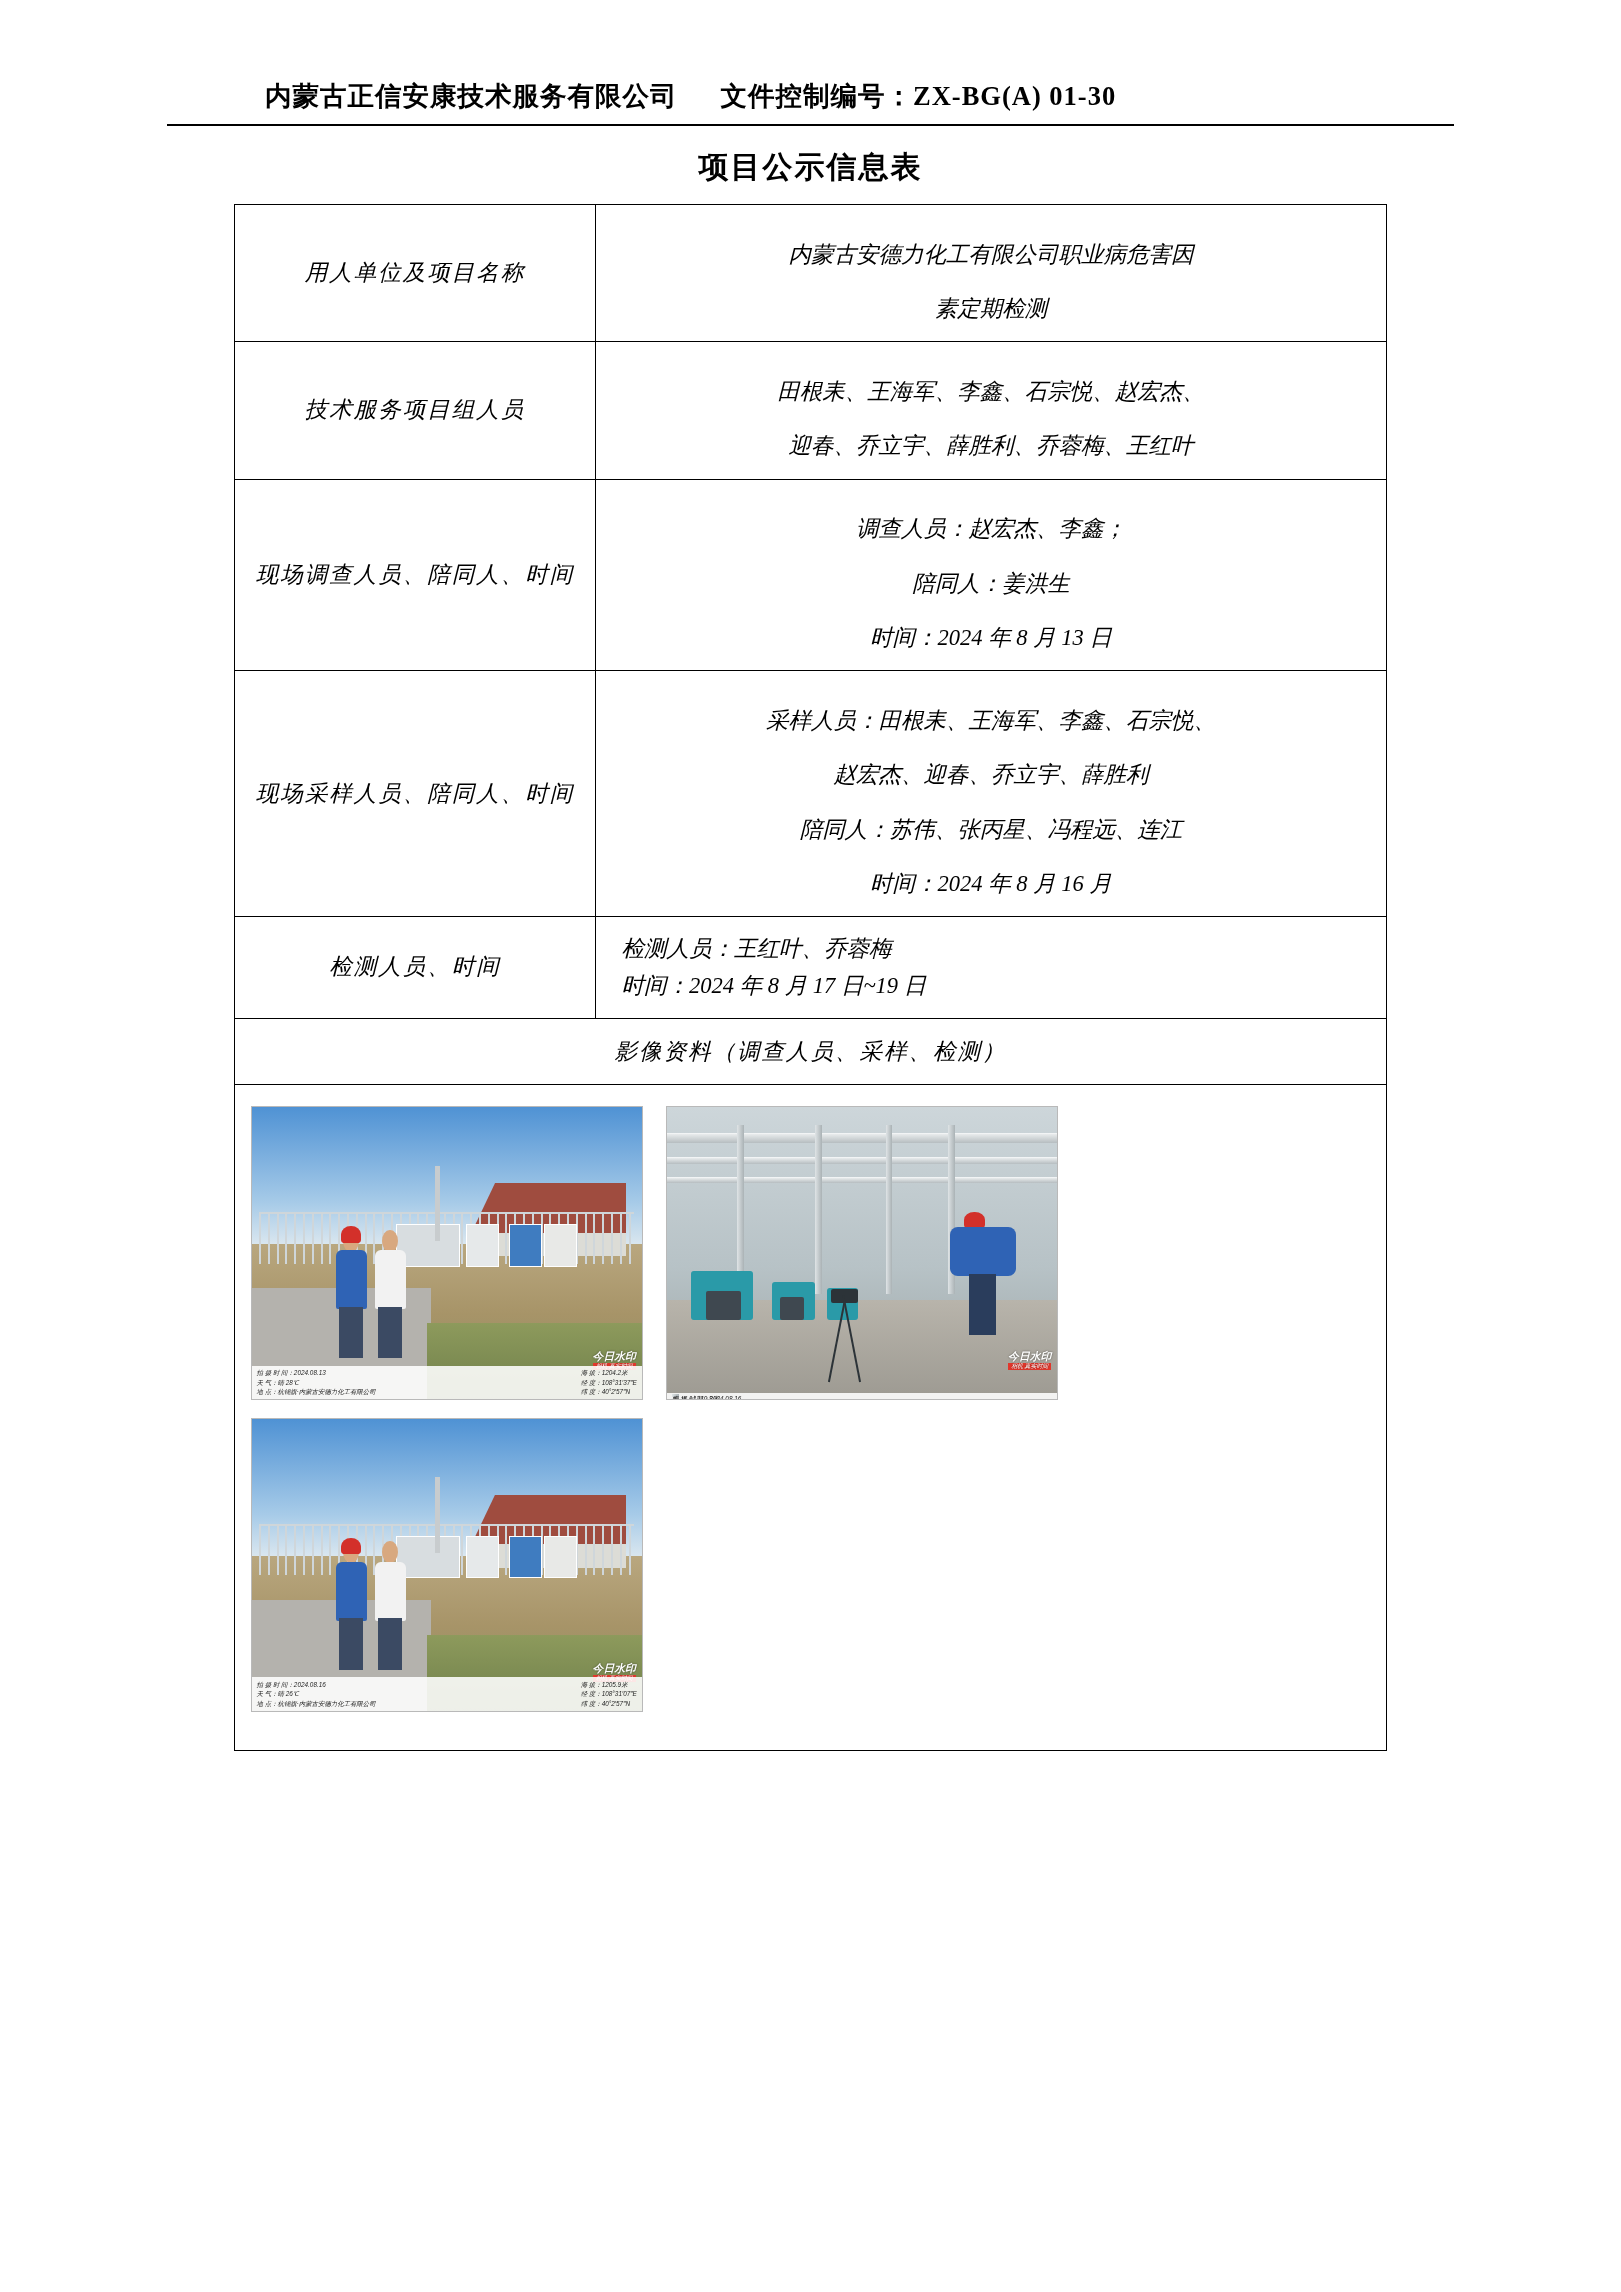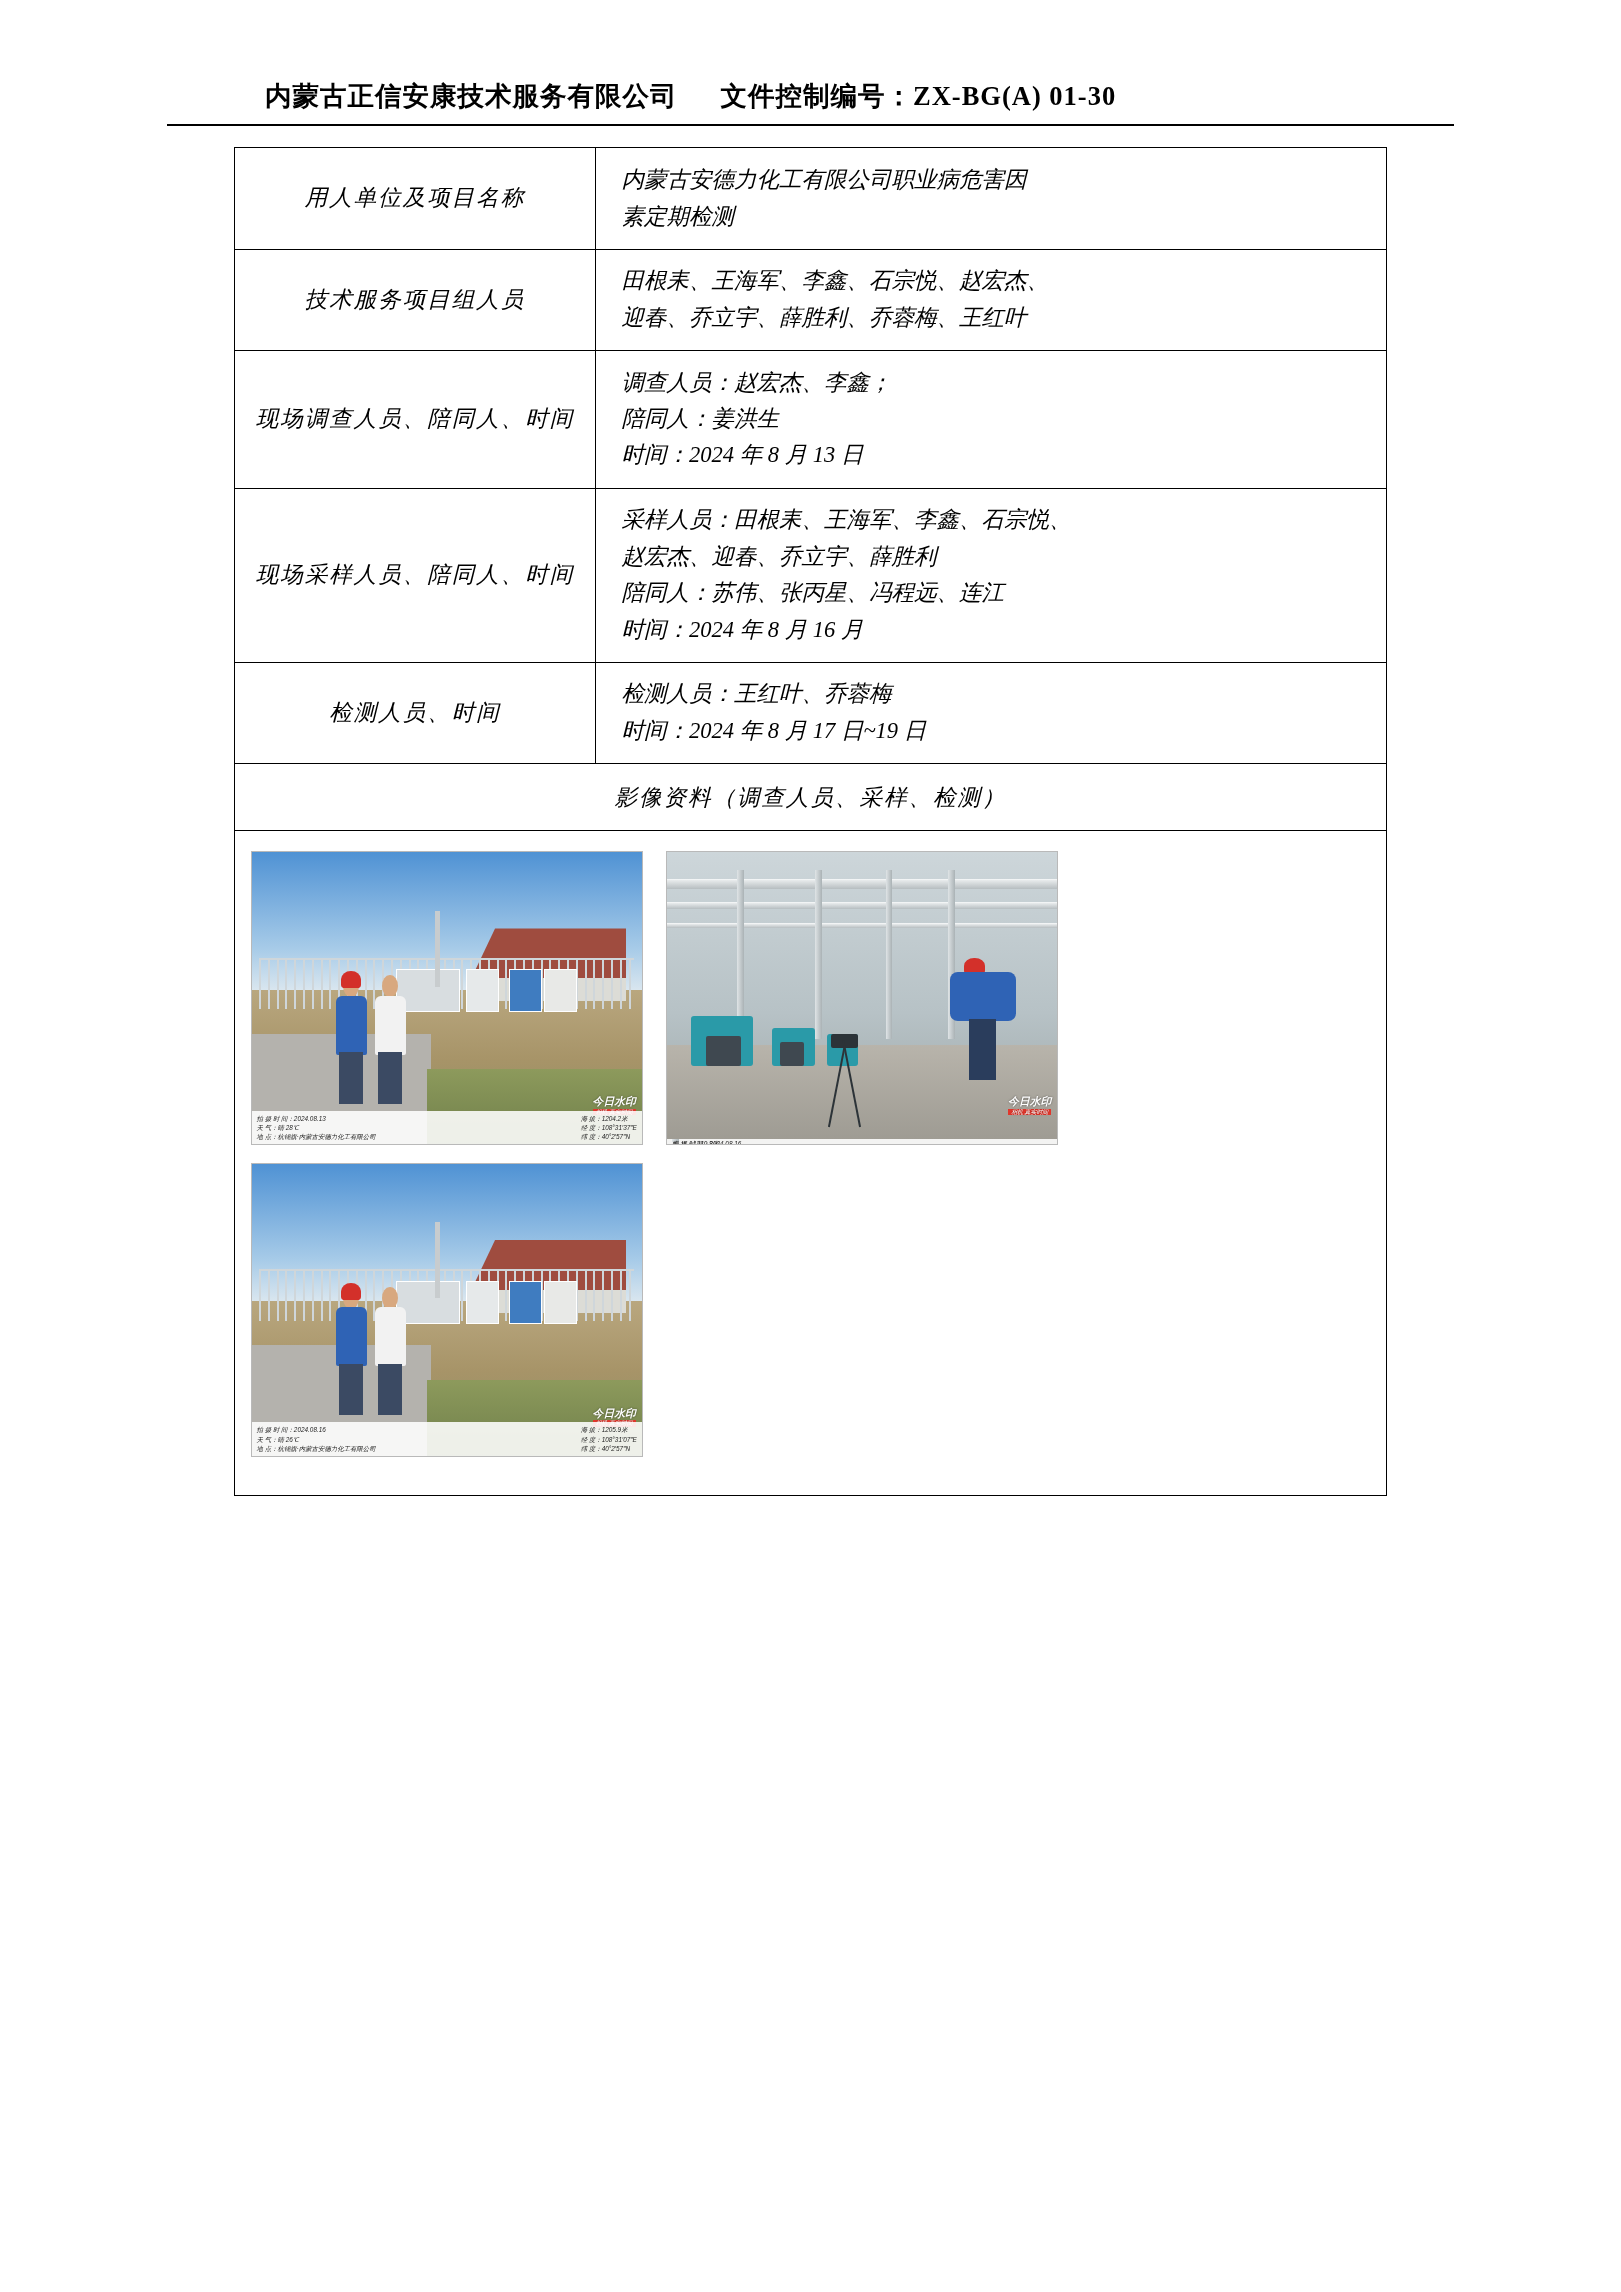--- a/index.html
+++ b/index.html
@@ -67,21 +67,21 @@
     font-size: 23.5px;
   }
   td.value {
     padding: 13.7px 25.5px;
     text-align: center;
   }
   td.value.left {
     text-align: left;
   }
   td.value .line { display: block; white-space: nowrap; }
-  td.value .line.ctr { text-align: left; }
+  td.value .line.ctr { text-align: center; margin-top: 18px; }
 
   .row-media-title {
     text-align: center;
     font-size: 24.5px;
     letter-spacing: 2px;
     padding: 15.7px 0 13.7px 0;
   }
   .media-cell {
     padding: 0 0 17.6px 0;
     height: 647px;
@@ -281,20 +281,21 @@
 </head>
 <body>
 
 <div class="page">
 
   <div class="doc-header">
     <span class="company">内蒙古正信安康技术服务有限公司</span>
     <span class="code">文件控制编号：ZX-BG(A) 01-30</span>
   </div>
 
+  <h1 class="doc-title">项目公示信息表</h1>
 
   <table class="info">
     <colgroup>
         <col style="width:361px">
         <col>
       </colgroup>
     <tbody>
       <tr>
         <td class="label">用人单位及项目名称</td>
         <td class="value">

